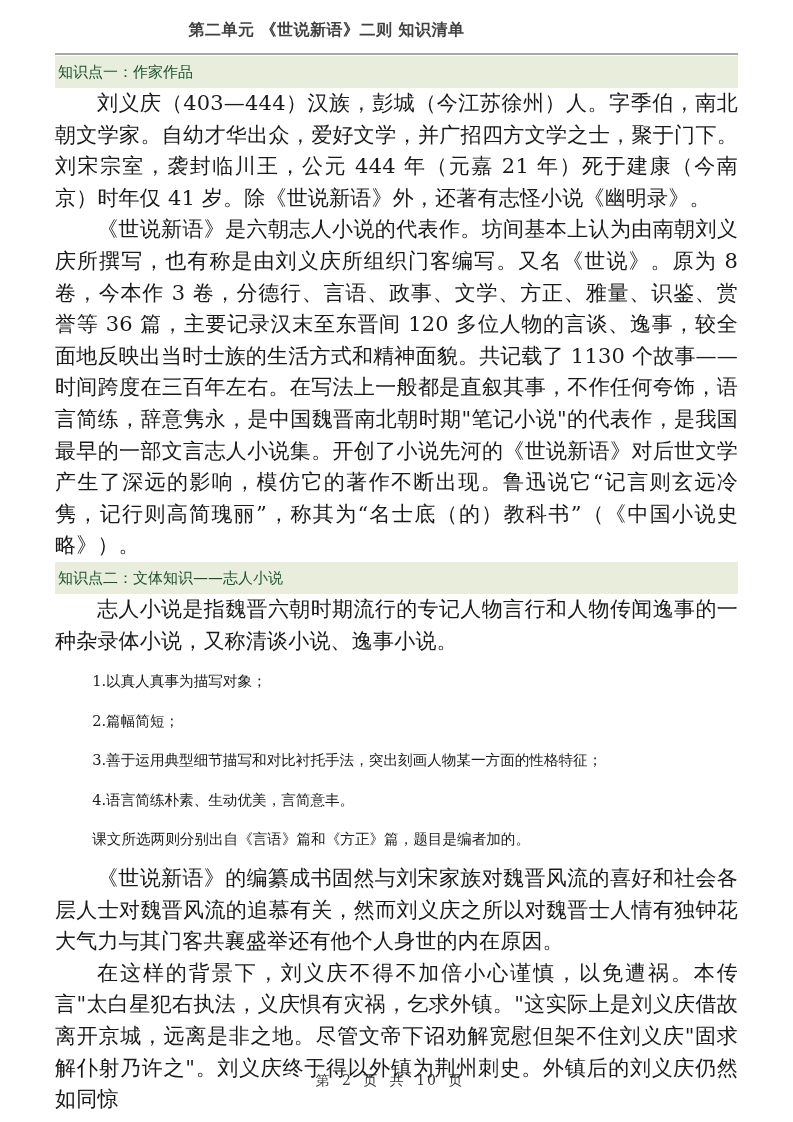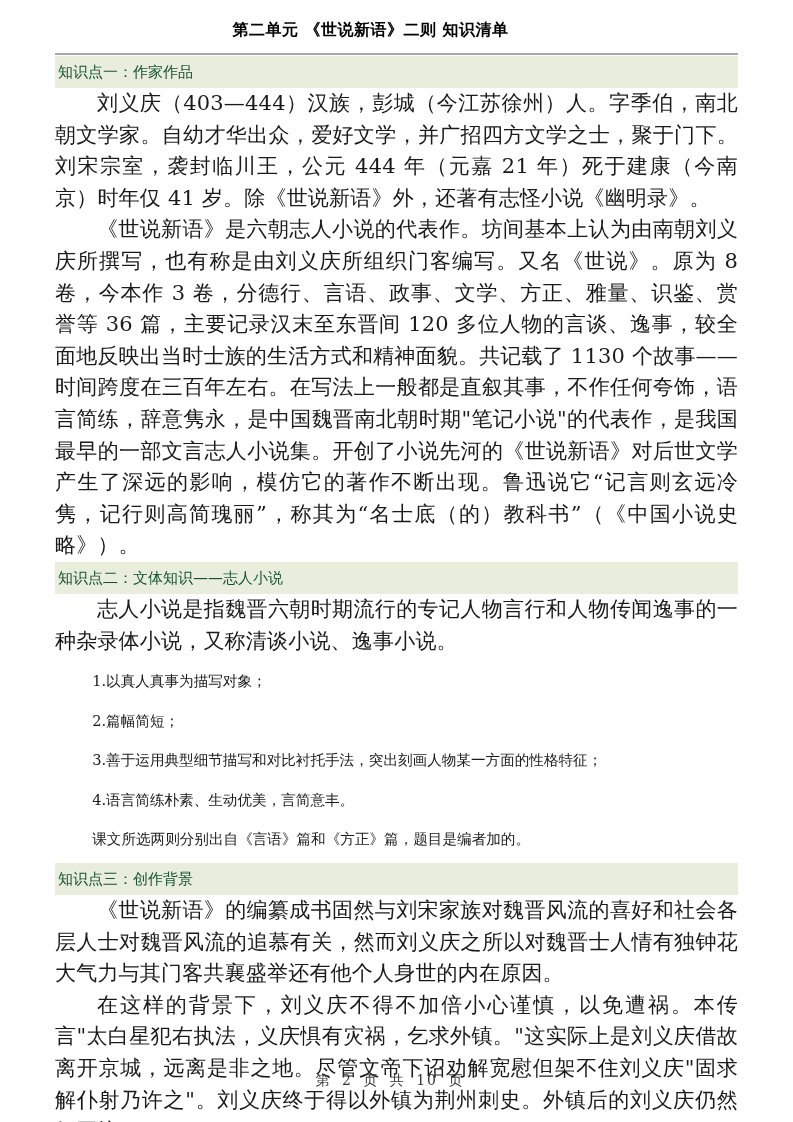--- a/index.html
+++ b/index.html
@@ -17,23 +17,22 @@
     }
     .page-title {
       position: absolute;
       top: 20px;
       left: 0;
       width: 653px;
       text-align: center;
       font-family: "DejaVu Sans", "Liberation Sans", sans-serif;
       font-weight: bold;
       font-size: 16px;
-      color: #000000;
+      color: #404040;
       letter-spacing: 0.5px;
-      padding-left: 44px;
     }
     .title-rule {
       position: absolute;
       top: 53px;
       left: 55px;
       width: 683px;
       height: 2px;
       background: #a8a8a8;
     }
     .content {
@@ -104,20 +103,19 @@
     <div class="section-header">知识点二：文体知识——志人小说</div>
     <p class="para">志人小说是指魏晋六朝时期流行的专记人物言行和人物传闻逸事的一种杂录体小说，又称清谈小说、逸事小说。</p>
     <p class="list-line">1.以真人真事为描写对象；</p>
     <p class="list-line">2.篇幅简短；</p>
     <p class="list-line">3.善于运用典型细节描写和对比衬托手法，突出刻画人物某一方面的性格特征；</p>
     <p class="list-line">4.语言简练朴素、生动优美，言简意丰。</p>
     <p class="list-line">课文所选两则分别出自《言语》篇和《方正》篇，题目是编者加的。</p>
   </div>
 
   <div class="section">
-    <div class="section-header">知识点三：创作背景</div>
     <p class="para">《世说新语》的编纂成书固然与刘宋家族对魏晋风流的喜好和社会各层人士对魏晋风流的追慕有关，然而刘义庆之所以对魏晋士人情有独钟花大气力与其门客共襄盛举还有他个人身世的内在原因。</p>
     <p class="para">在这样的背景下，刘义庆不得不加倍小心谨慎，以免遭祸。本传言"太白星犯右执法，义庆惧有灾祸，乞求外镇。"这实际上是刘义庆借故离开京城，远离是非之地。尽管文帝下诏劝解宽慰但架不住刘义庆"固求解仆射乃许之"。刘义庆终于得以外镇为荆州刺史。外镇后的刘义庆仍然如同惊</p>
   </div>
 
 </div>
 
 <div class="page-footer">第 2 页 共 10 页</div>
 
 </body></html>

